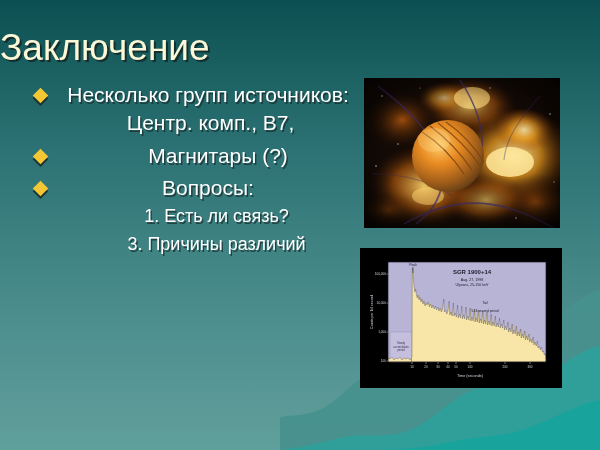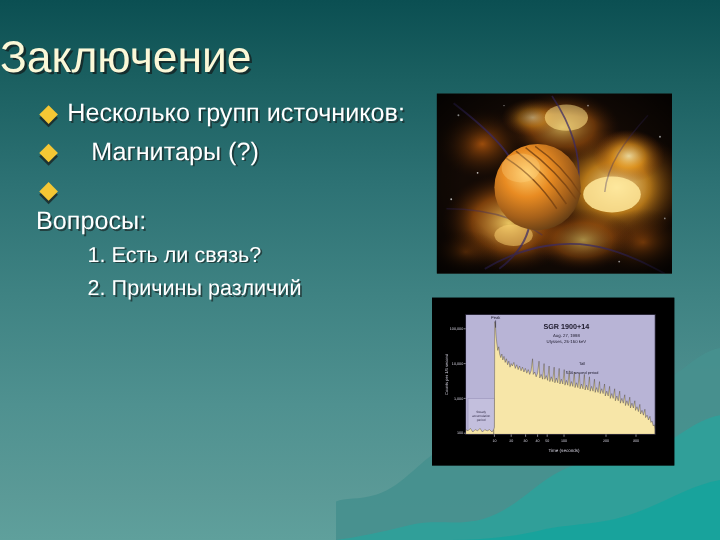--- a/index.html
+++ b/index.html
@@ -47,20 +47,21 @@
     text-shadow: 2px 2px 0px rgba(20,30,30,0.75);
     white-space: nowrap;
   }
 
   
   #bullets {
     position: absolute;
     left: 30px;
     top: 82px;
     width: 330px;
+    text-align: center;
   }
   .b-row {
     position: relative;
     display: flex;
     align-items: flex-start;
     margin-bottom: 1px;
   }
   .b-marker {
     flex: 0 0 26px;
     height: 26px;
@@ -139,38 +140,39 @@
   <div id="title">Заключение</div>
 
   <div id="bullets">
 
     <div class="b-row">
       <span class="b-marker">
           <span class="diamond"></span>
         </span>
       <span class="b-text">Несколько групп источников:</span>
     </div>
+    <div class="sub-line">Центр. комп., В7,</div>
 
     <div class="b-row" style="margin-top:6px;gap:20px;">
       <span class="b-marker">
           <span class="diamond"></span>
         </span>
       <span class="b-text">Магнитары (?)</span>
     </div>
 
 
-    <div class="b-row" style="margin-top:6px;flex-direction:column;">
+    <div class="b-row" style="margin-top:6px;">
       <span class="b-marker">
           <span class="diamond"></span>
         </span>
       <span class="b-text">Вопросы:</span>
     </div>
 
     <div class="num-line">1. Есть ли связь?</div>
-    <div class="num-line">2. Причины различий</div>
+    <div class="num-line">3. Причины различий</div>
   </div>
 
   <div id="nebula-figure">
     <svg width="196" height="150" viewBox="0 0 196 150">
       <defs>
         <radialGradient id="glowA" cx="50%" cy="50%" r="50%">
           <stop offset="0%" stop-color="#fff3b8" stop-opacity="0.95"></stop>
           <stop offset="45%" stop-color="#f2a020" stop-opacity="0.72"></stop>
           <stop offset="100%" stop-color="#8a3806" stop-opacity="0"></stop>
         </radialGradient>

